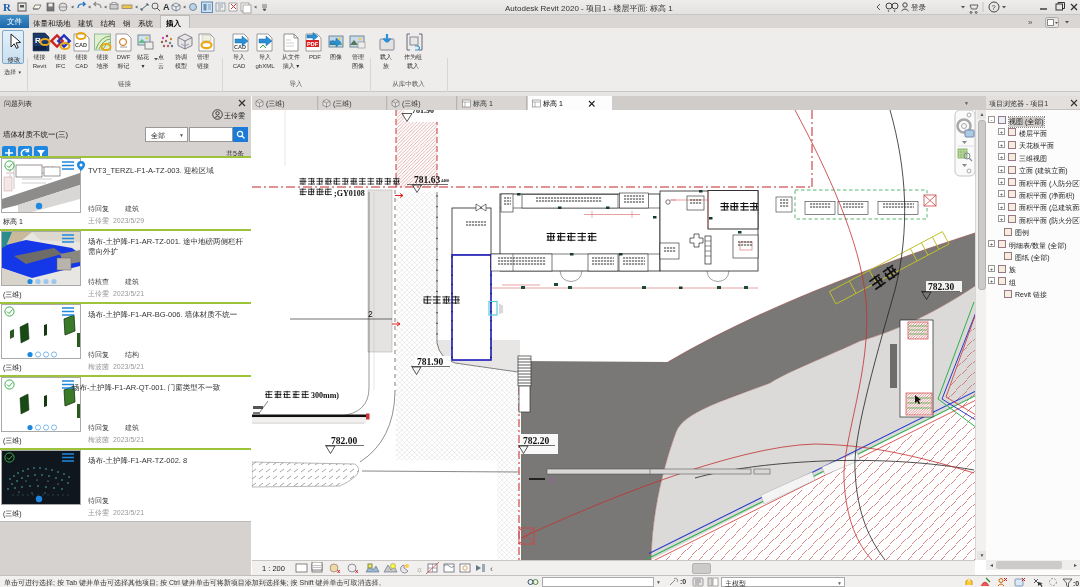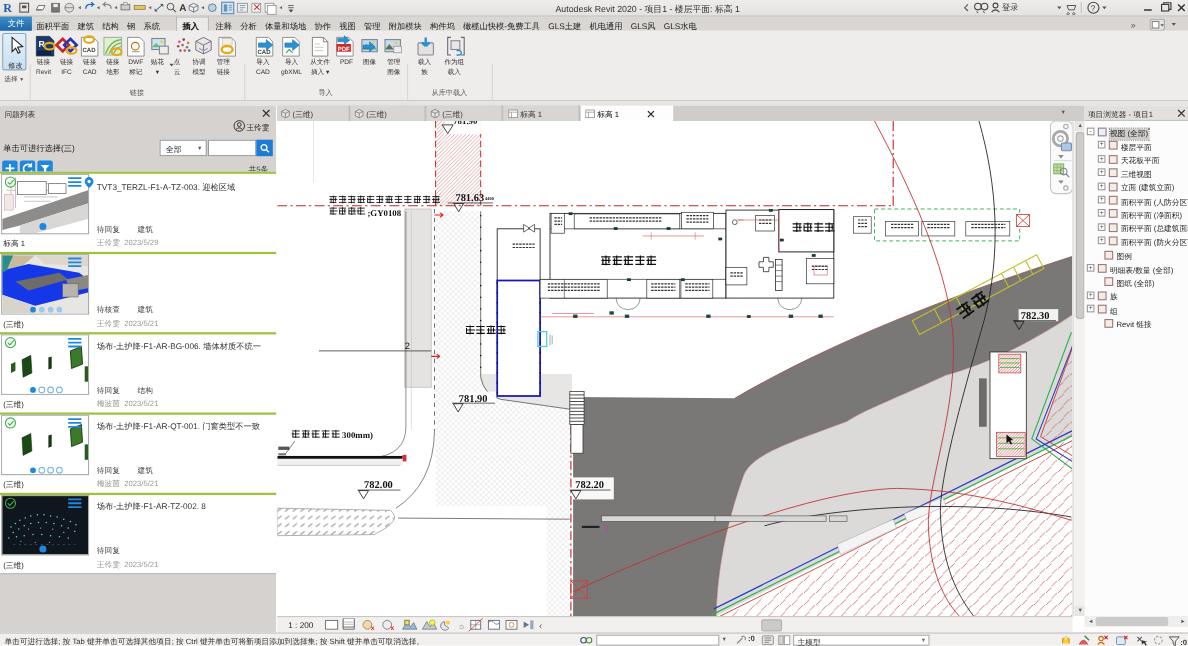--- a/index.html
+++ b/index.html
@@ -73,23 +73,22 @@
       <path d="M127,6 l2,2.5 l2,-2.5 z" fill="#555"></path>
  <path d="M165,9 h7" stroke="#333" stroke-width="1.4"></path>
  <rect x="181" y="4" width="6.5" height="6" fill="none" stroke="#333" stroke-width="1"></rect>
       <path d="M183,4 v-1.5 h6.5 v6 h-2" stroke="#333" stroke-width="1" fill="none"></path>
  <path d="M196,4 l6,6 m0,-6 l-6,6" stroke="#333" stroke-width="1.3"></path>
 </svg>
 </div>
 <div class="abs" id="tabrow">
 <div class="abs" style="left:0;top:0;width:29px;height:14px;background:linear-gradient(#3E8FC8,#1A64A8);color:#fff;font-size:7.5px;text-align:center;line-height:14px">文件</div>
 <div class="abs" style="left:160px;top:0;width:30px;height:14px;background:#ECEAE8;border:1px solid #BDBAB7;border-bottom:none"></div>
-<div class="t" style="top:3.5px;font-size:7.5px;color:#222;left:33px">面积平面　建筑　结构　钢　系统</div>
+<div class="t" style="top:3.5px;font-size:7.5px;color:#222;left:33px">体量和场地　建筑　结构　钢　系统</div>
 <div class="t" style="left:166px;top:3.5px;font-size:7.5px;color:#000;font-weight:bold">插入</div>
-<div class="t" style="top:3.5px;font-size:7.5px;color:#222;left:196px">注释　分析　体量和场地　协作　视图　管理　附加模块　构件坞　橄榄山快模-免费工具　GLS土建　机电通用　GLS风　GLS水电</div>
 <div class="t" style="left:1028px;top:3px;font-size:8px;color:#555">»</div>
 <svg class="abs" style="left:1045px;top:2px" width="30" height="11">
       <rect x="0.5" y="0.5" width="13" height="10" rx="2" fill="#E8E6E4" stroke="#AAA7A4"></rect>
       <rect x="2.5" y="2.5" width="6" height="6" fill="#fff" stroke="#888"></rect>
       <path d="M10,5 l1.5,2 l1.5,-2 z" fill="#555"></path>
       <path d="M20,4 l2,2.5 l2,-2.5 z" fill="#555"></path>
     </svg>
 </div>
 <div class="abs" id="ribbon">
 <div class="abs" style="left:2px;top:2px;width:22px;height:34px;background:linear-gradient(#E3F0FA,#C8DFF0);border:1px solid #7FA8C9;border-radius:2px">
@@ -248,21 +247,21 @@
 <div class="t" style="left:4px;top:3px;font-size:7px;color:#333">问题列表</div>
 <svg class="abs" style="left:238px;top:3px" width="9" height="9">
       <path d="M1,1 l6,6 m0,-6 l-6,6" stroke="#333" stroke-width="1.2"></path>
     </svg>
 <svg class="abs" style="left:212px;top:13px" width="11" height="11">
       <circle cx="5.5" cy="5.5" r="4.8" fill="none" stroke="#333" stroke-width="0.9"></circle>
       <circle cx="5.5" cy="4.3" r="1.7" fill="none" stroke="#333" stroke-width="0.9"></circle>
       <path d="M2.5,8.7 q3,-3 6,0" fill="none" stroke="#333" stroke-width="0.9"></path>
     </svg>
 <div class="t" style="left:224px;top:15px;font-size:7px;color:#222">王伶雯</div>
-<div class="t" style="left:3px;top:33.5px;font-size:7.5px;color:#222">单击可进行选择(三)</div>
+<div class="t" style="left:3px;top:33.5px;font-size:7.5px;color:#222">墙体材质不统一(三)</div>
 <div class="abs" style="left:145px;top:31px;width:43px;height:15px;background:#fff;border:1px solid #999"></div>
 <div class="t" style="left:151px;top:34.5px;font-size:7px;color:#222">全部</div>
 <div class="t" style="left:179px;top:36px;font-size:5px;color:#555">▼</div>
 <div class="abs" style="left:189px;top:31px;width:44px;height:15px;background:#fff;border:1px solid #999"></div>
 <div class="abs" style="left:233px;top:31px;width:15px;height:15px;background:#1C7BD9"></div>
 <svg class="abs" style="left:236px;top:34px" width="10" height="10">
       <circle cx="4" cy="4" r="2.6" fill="none" stroke="#fff" stroke-width="1.2"></circle>
       <path d="M6,6 l2.5,2.5" stroke="#fff" stroke-width="1.3"></path>
     </svg>
 <div class="abs" style="left:2px;top:50px;width:14px;height:14px;background:#1E88E0;border-radius:2px"></div>
@@ -326,20 +325,21 @@
 <svg class="abs" style="left:61px;top:137px" width="26" height="12">
       <path d="M1,2 h12 M1,5.5 h12 M1,9 h12" stroke="#1E88E0" stroke-width="1.6"></path>
     </svg>
 <svg class="abs" style="left:26px;top:182px" width="34" height="7">
       <circle cx="4" cy="3.5" r="2.6" fill="#1E88E0"></circle>
       <circle cx="12" cy="3.5" r="2.6" fill="#9CC8EE"></circle>
       <circle cx="20" cy="3.5" r="2.6" fill="#9CC8EE"></circle>
       <circle cx="28" cy="3.5" r="2.6" fill="#9CC8EE"></circle>
     </svg>
 <div class="t" style="left:3px;top:194px;font-size:7px;color:#222">(三维)</div>
+<div class="t" style="left:88px;top:141px;font-size:7.5px;color:#333;width:155px;white-space:normal;line-height:10px">场布-土护降-F1-AR-TZ-001. 途中地磅两侧栏杆需向外扩</div>
 <div class="t" style="left:88px;top:181px;font-size:7px;color:#444">待核查 <span style="margin-left:14px">建筑</span></div>
 <div class="t" style="left:88px;top:193px;font-size:7px;color:#999">王伶雯&nbsp;&nbsp;2023/5/21</div>
 
 <div class="abs" style="left:0;top:206px;width:251px;height:1.5px;background:#9DC33B"></div>
 <div class="abs" style="left:1px;top:208px;width:80px;height:55px;border:1px solid #AAA">
 <svg width="78" height="53" viewBox="0 0 78 53">
  <rect width="78" height="53" fill="#fff"></rect>
  <polygon points="18,22 26,18 27,34 19,38" fill="#1A4A14" stroke="#0A2A08" stroke-width="0.5"></polygon>
  <polygon points="42,20 45,19 45,30 42,31" fill="#153A10"></polygon>
  <polygon points="62,14 72,10 73,26 63,30" fill="#3A7A28" stroke="#14330E" stroke-width="0.8"></polygon>
@@ -380,21 +380,21 @@
 <svg class="abs" style="left:61px;top:283px" width="26" height="12">
       <path d="M1,2 h12 M1,5.5 h12 M1,9 h12" stroke="#1E88E0" stroke-width="1.6"></path>
     </svg>
 <svg class="abs" style="left:26px;top:328px" width="34" height="7">
       <circle cx="4" cy="3.5" r="2.6" fill="#1E88E0"></circle>
       <circle cx="12" cy="3.5" r="2.6" fill="none" stroke="#7EB8E8"></circle>
       <circle cx="20" cy="3.5" r="2.6" fill="none" stroke="#7EB8E8"></circle>
       <circle cx="28" cy="3.5" r="2.6" fill="none" stroke="#7EB8E8"></circle>
     </svg>
 <div class="t" style="left:3px;top:340px;font-size:7px;color:#222">(三维)</div>
-<div class="t" style="left:88px;top:287px;font-size:7.5px;color:#333">场布-土护降-F1-AR-QT-001. 门窗类型不一致</div>
+<div class="t" style="left:72px;top:287px;font-size:7.5px;color:#333">场布-土护降-F1-AR-QT-001. 门窗类型不一致</div>
 <div class="t" style="left:88px;top:327px;font-size:7px;color:#444">待回复 <span style="margin-left:14px">建筑</span></div>
 <div class="t" style="left:88px;top:339px;font-size:7px;color:#999">梅波菌&nbsp;&nbsp;2023/5/21</div>
 
 <div class="abs" style="left:0;top:352px;width:251px;height:1.5px;background:#9DC33B"></div>
 <div class="abs" style="left:1px;top:354px;width:80px;height:55px;border:1px solid #AAA">
 <svg width="78" height="53" viewBox="0 0 78 53">
  <rect width="78" height="53" fill="#10161E"></rect>
  <g fill="#5ED8D8">
  <circle cx="8" cy="28" r="0.7"></circle>
           <circle cx="12" cy="25" r="0.7"></circle>

